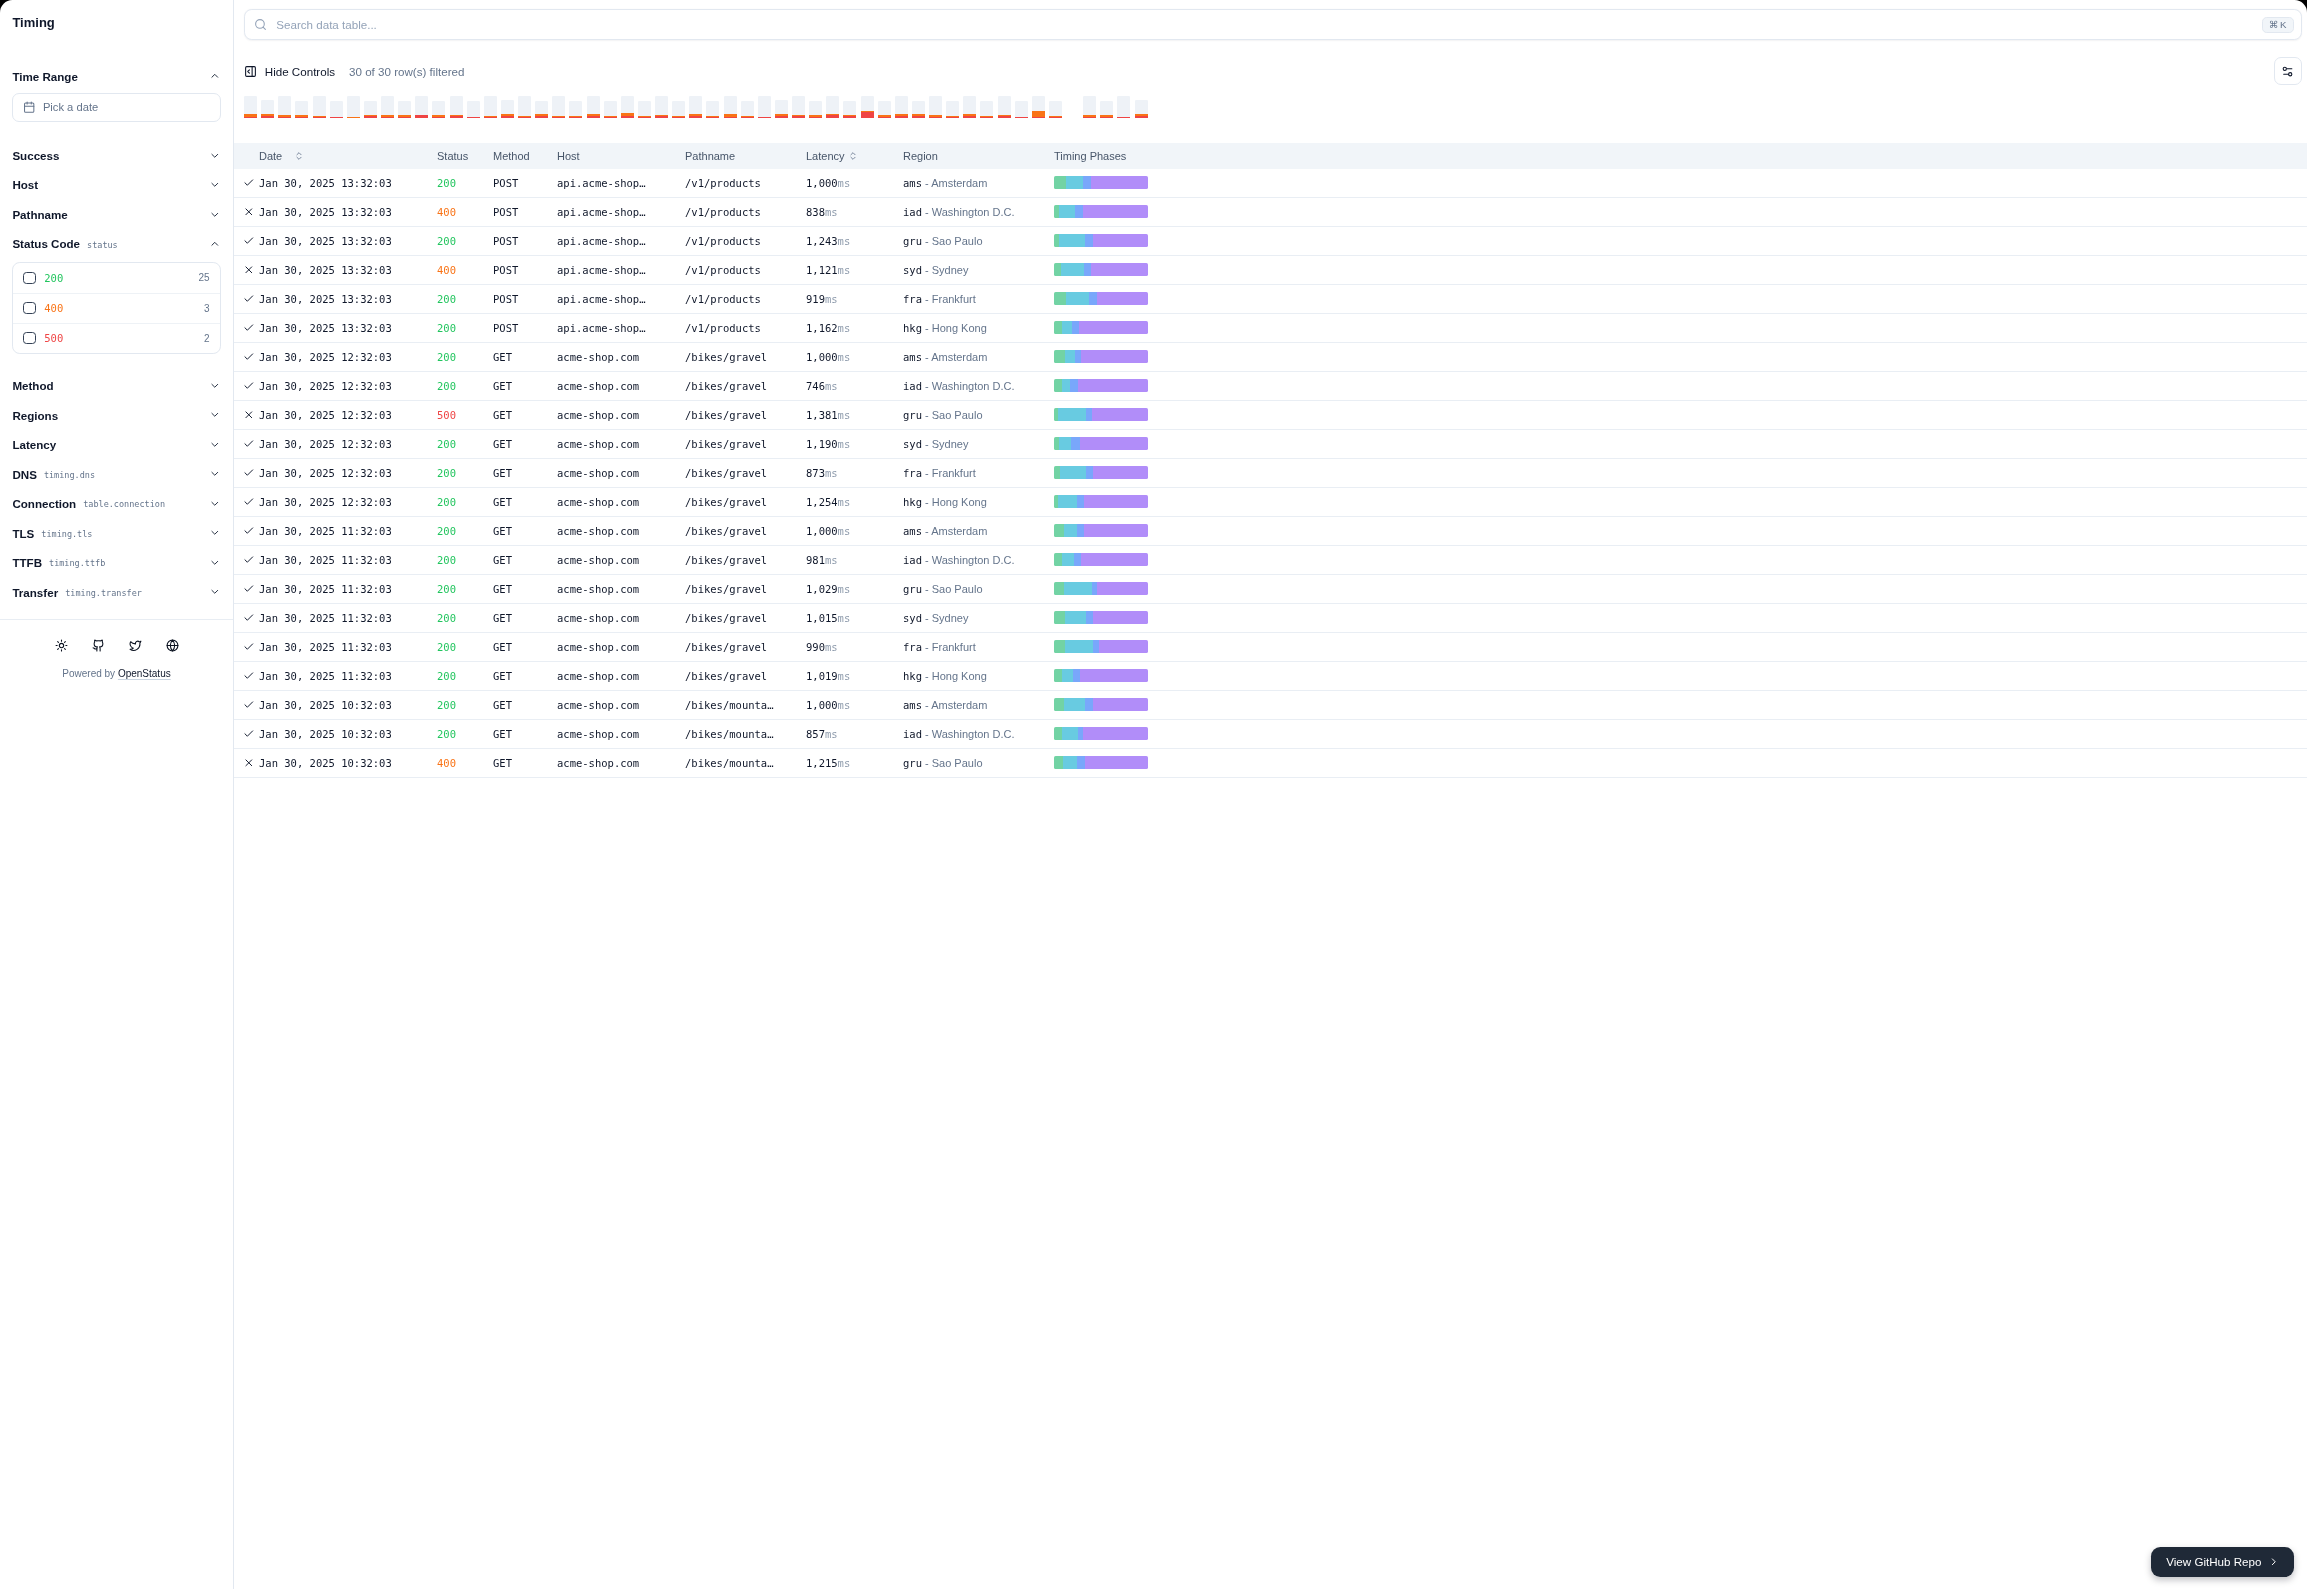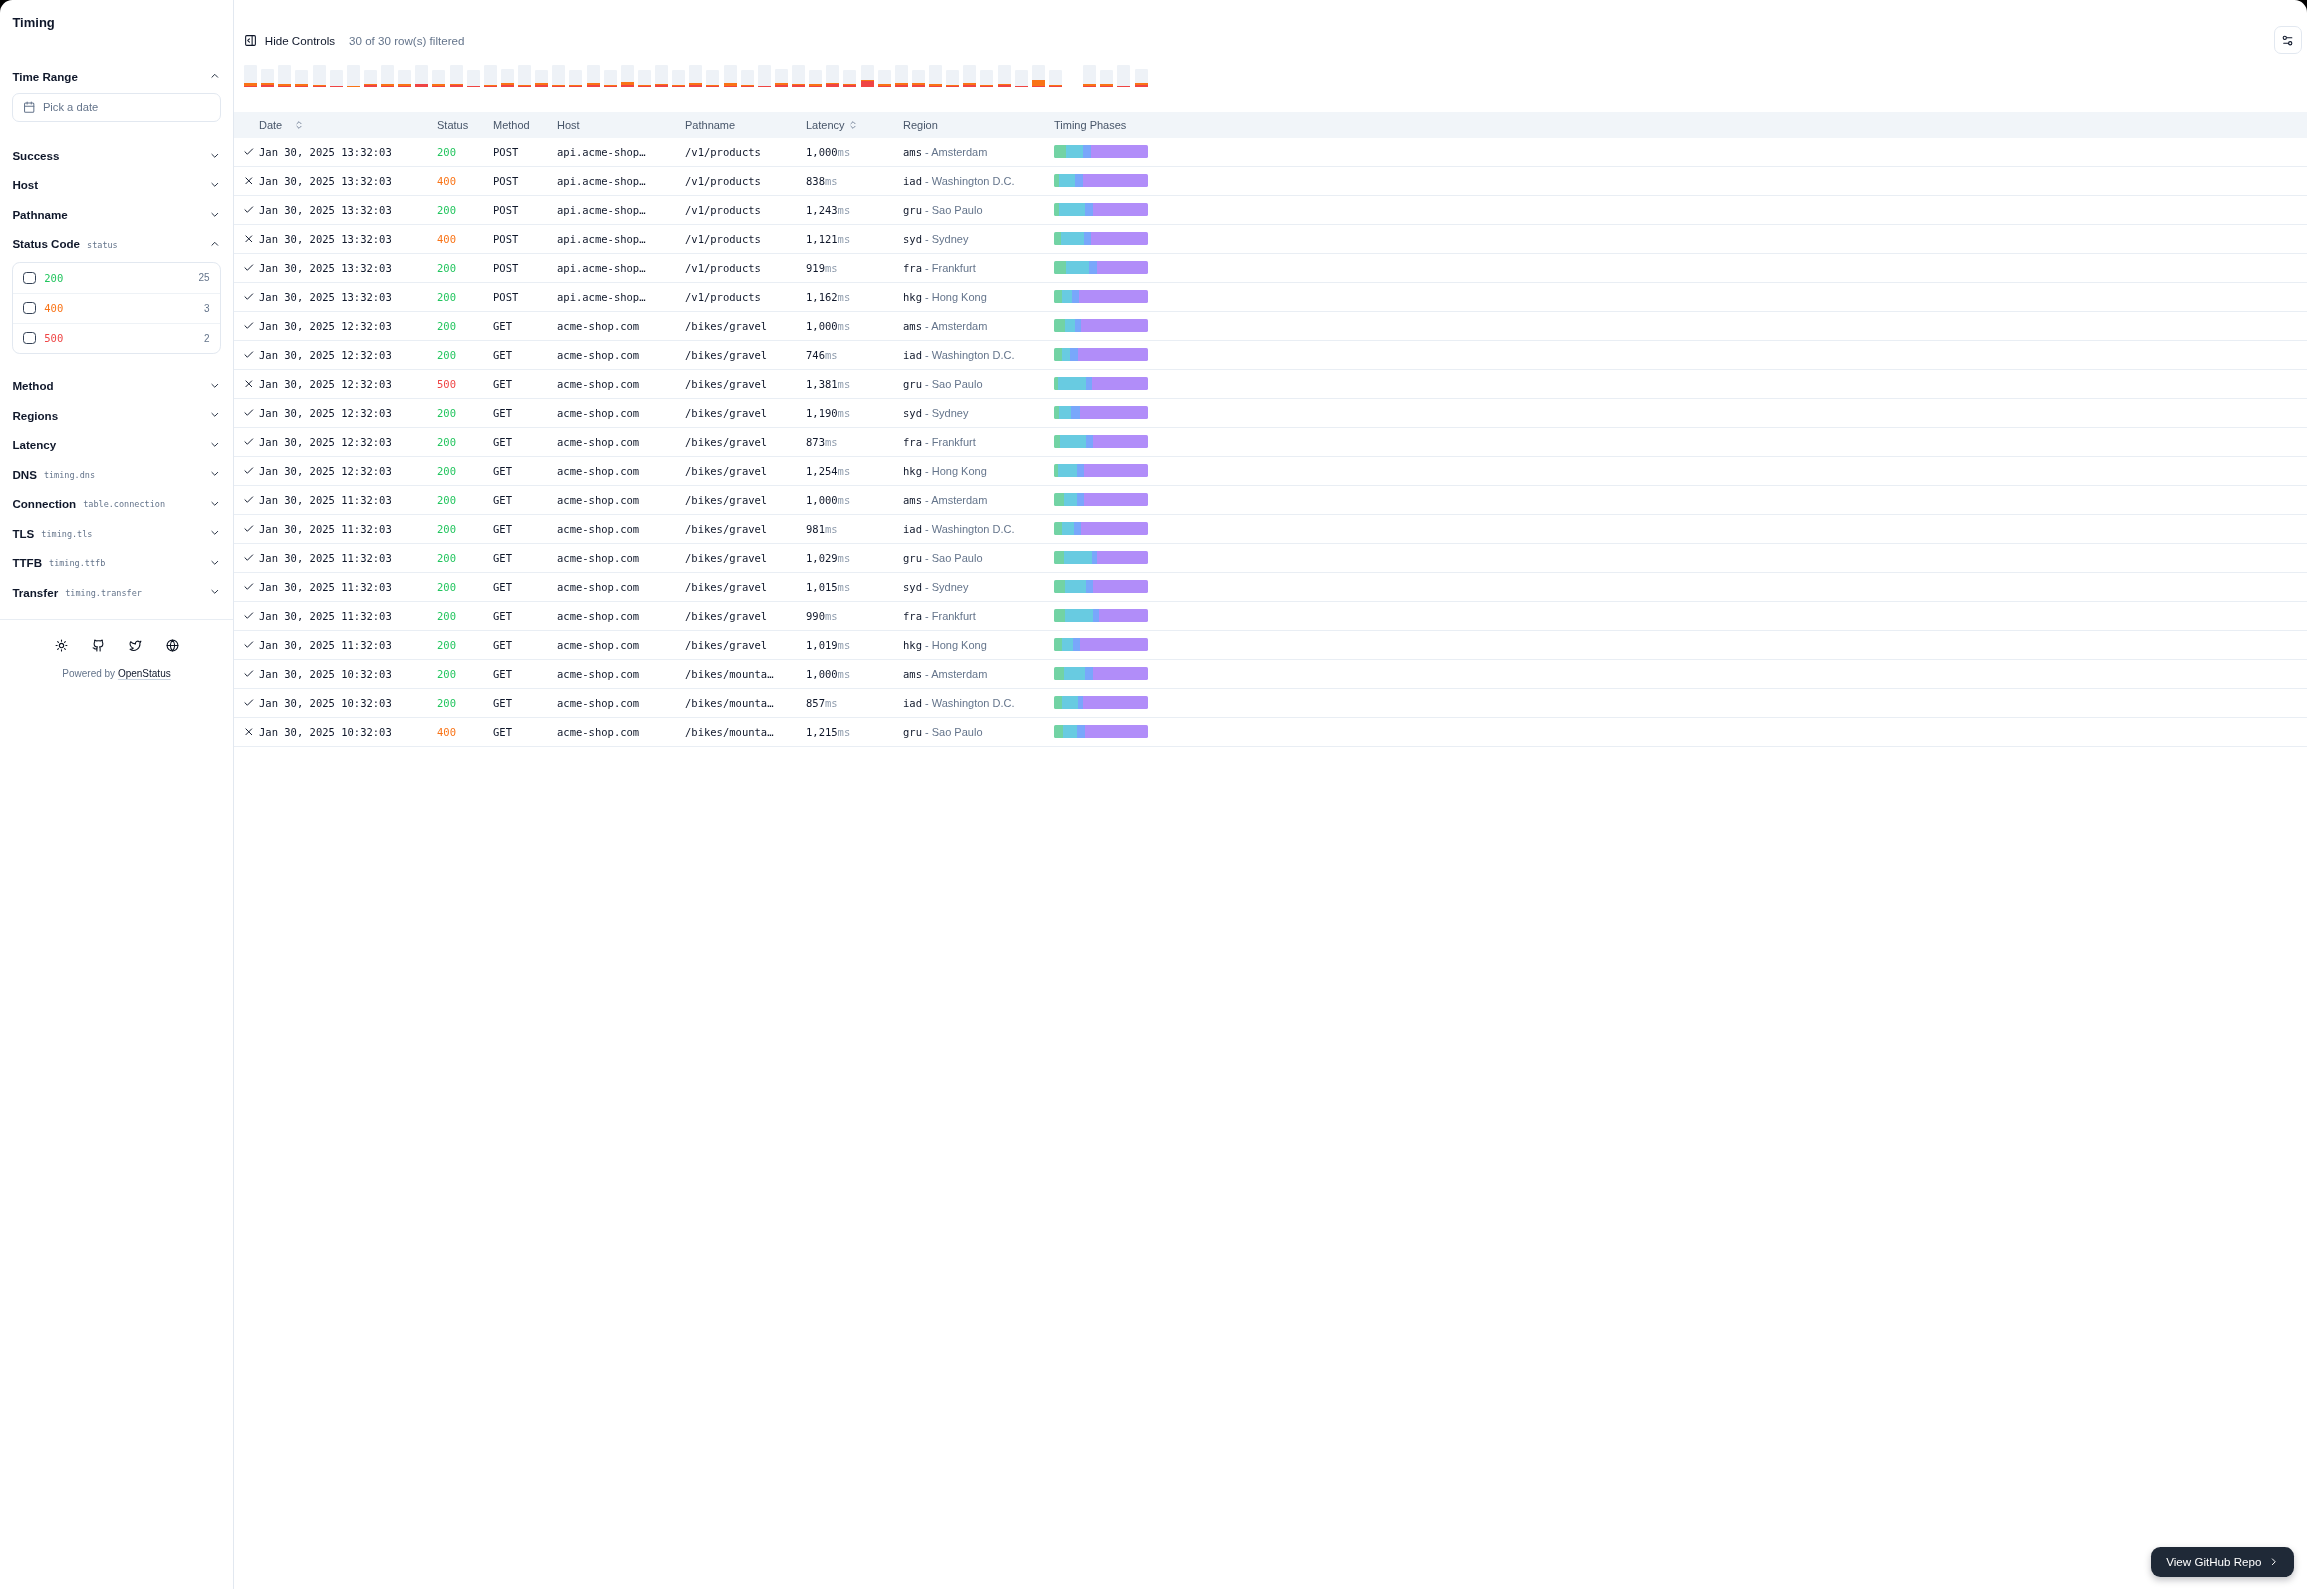--- a/index.html
+++ b/index.html
@@ -286,20 +286,30 @@
         </div>
       <div class="powered">
         <span>Powered by</span>
         <a>OpenStatus</a>
       </div>
     </div>
   </aside>
 
   <section class="main">
 
+    <div class="searchbar">
+      <span class="icn" id="search-icon">
+          <svg viewBox="0 0 24 24" fill="none" stroke="currentColor" stroke-width="2" stroke-linecap="round" stroke-linejoin="round">
+            <circle cx="11" cy="11" r="8"></circle>
+            <path d="m21 21-4.3-4.3"></path>
+          </svg>
+        </span>
+      <input placeholder="Search data table..." style="">
+      <span class="kbd">⌘K</span>
+    </div>
 
     <div class="controls">
       <button class="hidebtn">
         <span class="icn" id="panel-icon">
             <svg viewBox="0 0 24 24" fill="none" stroke="currentColor" stroke-width="2" stroke-linecap="round" stroke-linejoin="round">
               <rect x="3" y="3" width="18" height="18" rx="2"></rect>
               <path d="M15 3v18"></path>
               <path d="m10 9-3 3 3 3"></path>
             </svg>
           </span>

